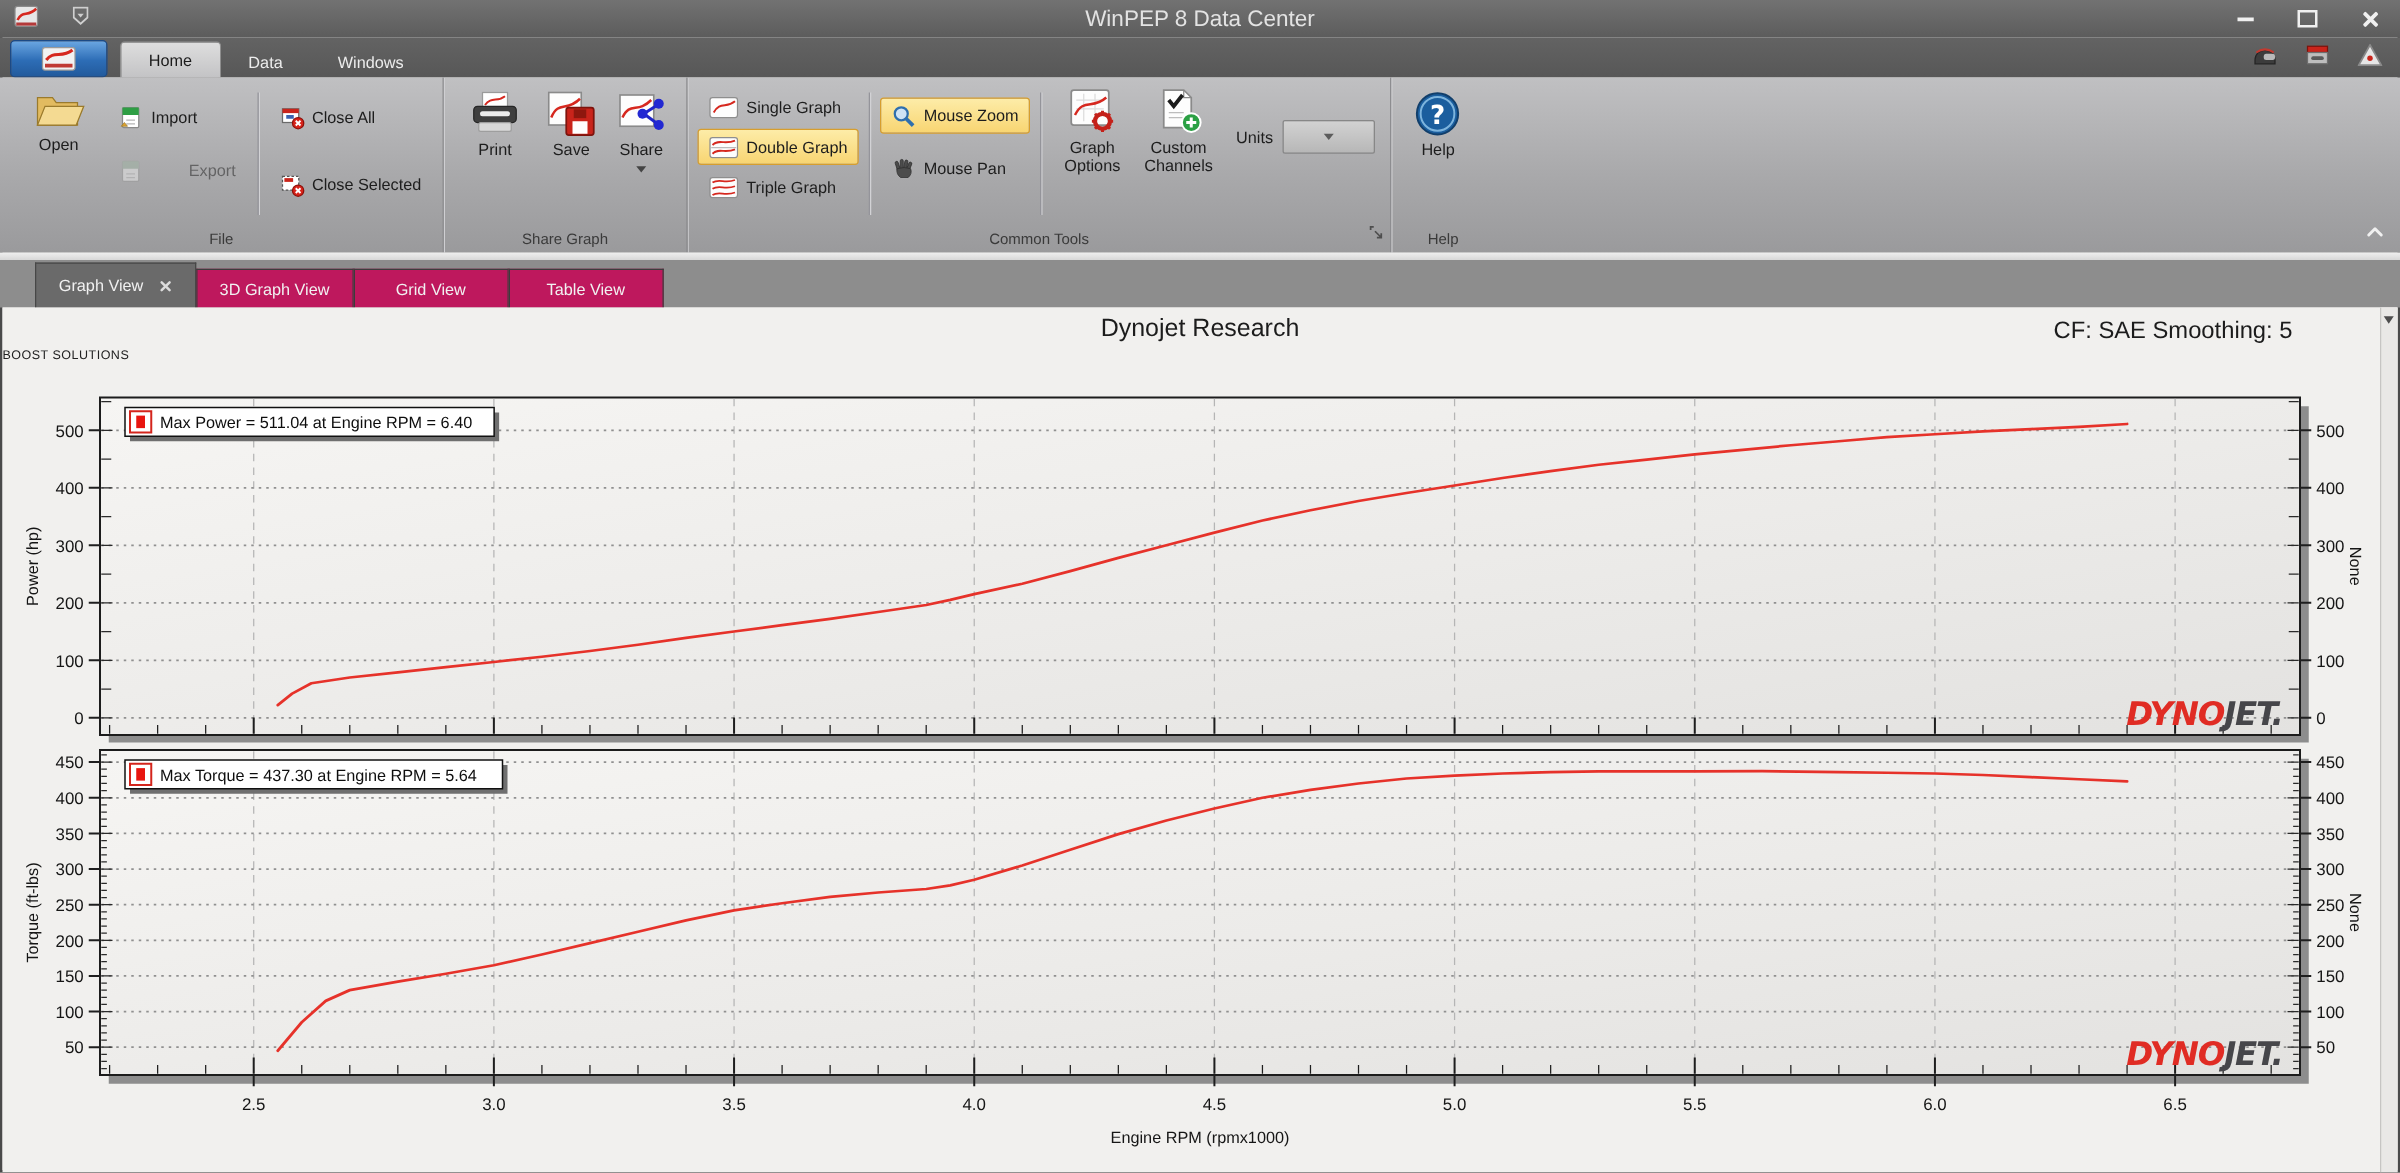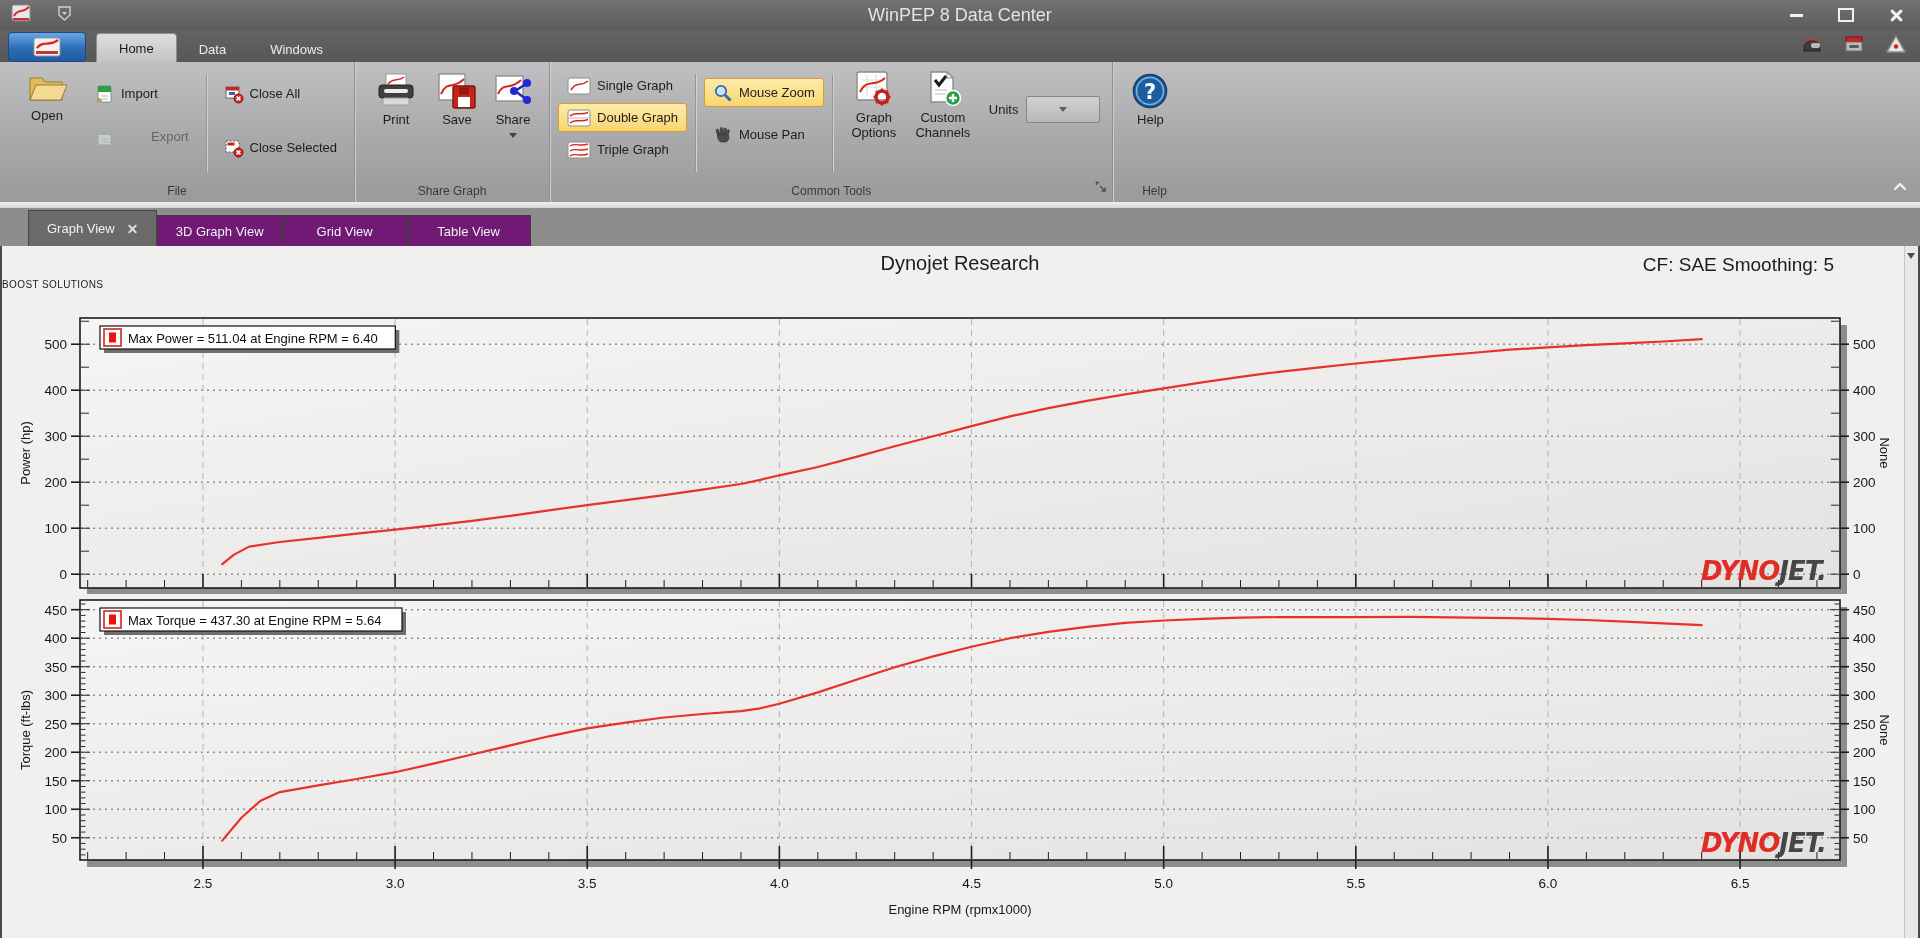--- a/index.html
+++ b/index.html
@@ -48,21 +48,21 @@
   .units-select .tri{position:absolute;left:50%;top:10px;margin-left:-4px;width:0;height:0;
      border-left:4px solid transparent;border-right:4px solid transparent;border-top:5px solid #5c5c5c;}
   .share-tri{width:0;height:0;border-left:4px solid transparent;border-right:4px solid transparent;
      border-top:5px solid #444;margin-top:2px;}
   .launcher{position:absolute;right:5px;bottom:5px;}
   .collapse{position:absolute;right:12px;bottom:7px;}
   
   .strip{position:absolute;left:0;top:202px;width:100%;height:6px;background:linear-gradient(#efefef,#d7d7d7);}
   .doctabs{position:absolute;left:0;top:208px;width:100%;height:38px;background:#8d8d8d;
      display:flex;align-items:flex-end;padding-left:28px;box-sizing:border-box;}
-  .dtab{height:30px;min-width:86px;padding:0 18px;background:#701a75;border:1px solid #3c3c3c;border-bottom:none;
+  .dtab{height:30px;min-width:86px;padding:0 18px;background:#be185d;border:1px solid #3c3c3c;border-bottom:none;
      color:#f1f1f1;font-size:13px;display:flex;align-items:center;justify-content:center;gap:12px;cursor:default;}
   .dtab.sel{height:35px;background:#6a6a6a;border-color:#474747;}
   .tab-x{position:relative;width:11px;height:11px;}
   .tab-x span{position:absolute;left:0;top:5px;width:11px;height:2px;background:#dcdcdc;border-radius:1px;}
   .tab-x span:first-child{transform:rotate(45deg);} .tab-x span:last-child{transform:rotate(-45deg);}
   
   .content{position:absolute;left:2px;top:246px;width:1916px;height:692px;background:#f1f0ee;}
   .hdr-title{position:absolute;left:0;right:0;top:6px;text-align:center;font-size:20px;color:#1c1c1c;}
   .hdr-sub{position:absolute;left:0;right:0;top:33px;text-align:left;font-size:10px;color:#222;letter-spacing:.4px;}
   .hdr-cf{position:absolute;right:84px;top:8px;font-size:19px;color:#1c1c1c;}

